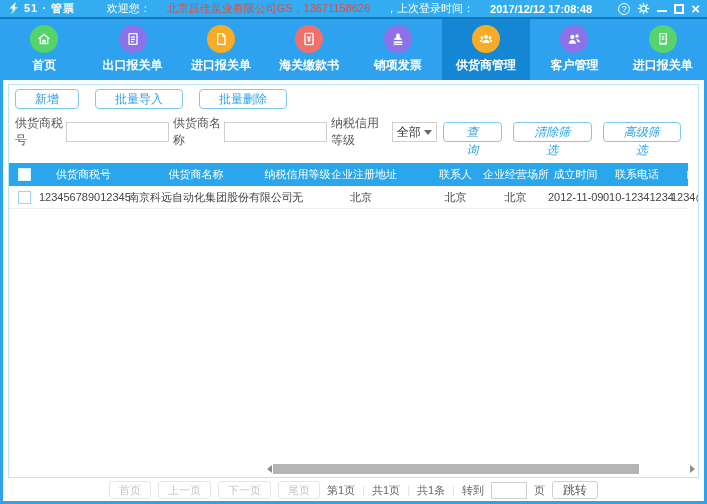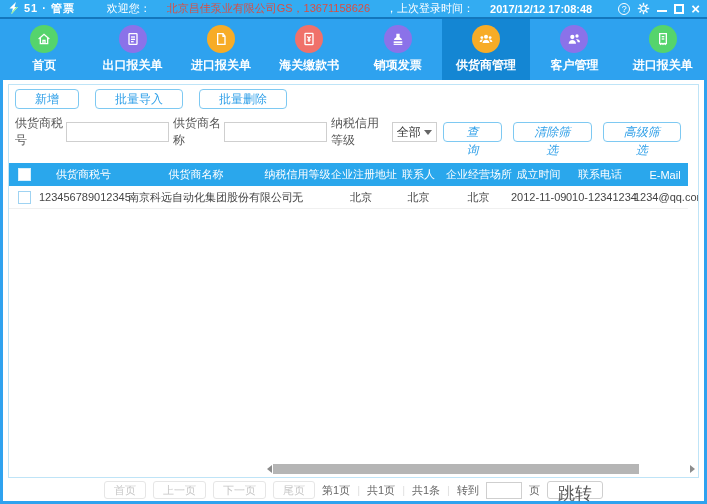--- a/index.html
+++ b/index.html
@@ -41,39 +41,39 @@
   .caret { width:0; height:0; border-left:4px solid transparent; border-right:4px solid transparent; border-top:5px solid #666; }
   .filter-row .btn-blue { margin-right:11px;font-style:italic; }
 
   
   .grid { margin-top:7px; width:calc(100% - 10px); font-size:11px; }
   .g-head { display:flex; align-items:center; height:23px; background:#2AA7EC; color:#fff; }
   .g-row  { display:flex; align-items:center; height:23px; color:#444; border-bottom:1px solid #F0F0F0; background:#fff; }
   .gc { text-align:center; white-space:nowrap; overflow:visible; flex:none; }
   .gc-cb { width:30px; display:flex; justify-content:center; }
   .gc-0 { width:89px; } .gc-1 { width:136px; } .gc-2 { width:67px; }
-  .gc-3 { width:60px; } .gc-4 { width:55px; } .gc-5 { width:65px; }
+  .gc-3 { width:60px; } .gc-4 { width:55px;margin-left:37px; } .gc-5 { width:65px; }
   .gc-6 { width:55px; } .gc-7 { width:68px; } .gc-8 { width:62px; }
   .cb { width:13px; height:13px; background:#fff; border:1px solid #D9F0FC; cursor:pointer; }
   .g-row .cb { border:1px solid #9FD3F2; }
 
   
   .hscroll { position:absolute; bottom:2px; left:256px; right:2px; height:12px; display:flex; align-items:center; }
   .hs-arrow { flex:none; width:8px; height:12px; display:flex; align-items:center; justify-content:center; cursor:pointer; }
   .tri-l { width:0; height:0; border-top:4px solid transparent; border-bottom:4px solid transparent; border-right:5px solid #8C8C8C; }
   .tri-r { width:0; height:0; border-top:4px solid transparent; border-bottom:4px solid transparent; border-left:5px solid #8C8C8C; }
   .hs-thumb { flex:none; width:366px; height:10px; background:#B5B5B5; cursor:pointer; }
   .hs-space { flex:1; }
 
   
   .pagination { position:absolute; left:0; right:0; bottom:0; height:22px; display:flex; align-items:center; justify-content:center; gap:7px; font-size:11px; color:#666; background:#fff; }
   .pg-btn { height:18px; padding:0 9px; background:#fff; border:1px solid #E6E6E6; color:#C6C6C6; border-radius:3px; font-size:11px; cursor:default; font-family:inherit; }
   .pg-sep { color:#E0E0E0; }
   .pg-input { width:36px; height:17px; border:1px solid #CFCFCF; font-size:11px; padding:0 2px; }
-  .pg-jump { height:18px; padding:0 10px; background:#fff; border:1px solid #CFCFCF; color:#555; border-radius:3px; font-size:17px; cursor:pointer; font-family:inherit; }
+  .pg-jump { height:18px; padding:0 10px; background:#fff; border:1px solid #CFCFCF; color:#555; border-radius:3px; font-size:12px; cursor:pointer; font-family:inherit; }
 </style>
 </head>
 <body>
 
 <div class="window">
 
   <div class="titlebar">
     <svg class="logo" viewBox="0 0 16 16">
       <path d="M11 0 L3 8 h4.2 L5.5 15 L13.5 6 h-4.2 z" fill="#ffffff"></path>
       <path d="M5.5 15 L13.5 6 h-2.2 L5.5 13 z" fill="#8CE89C"></path>

